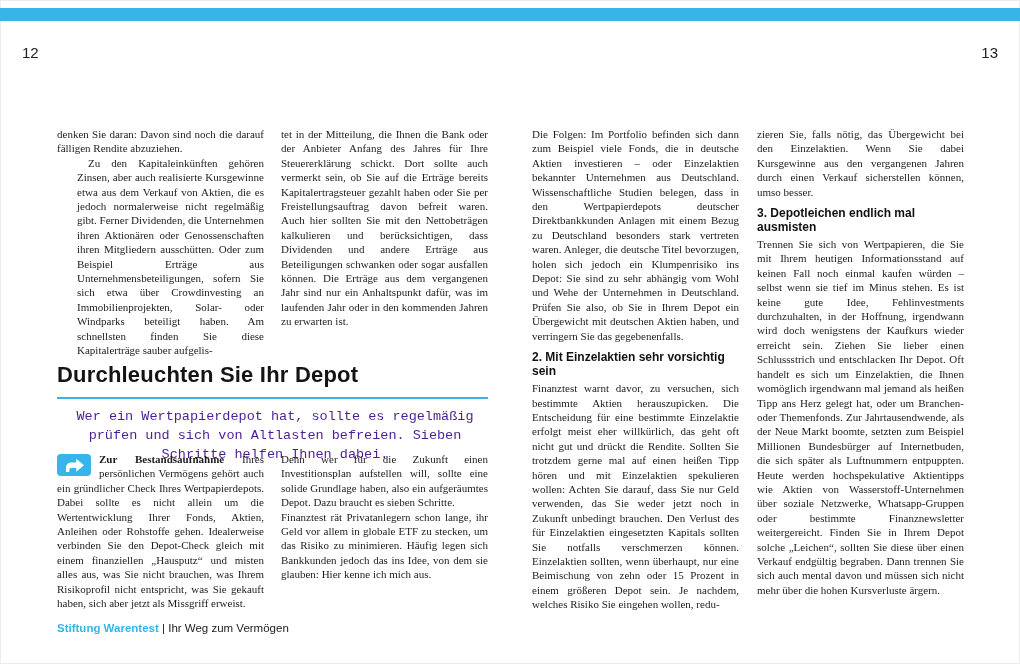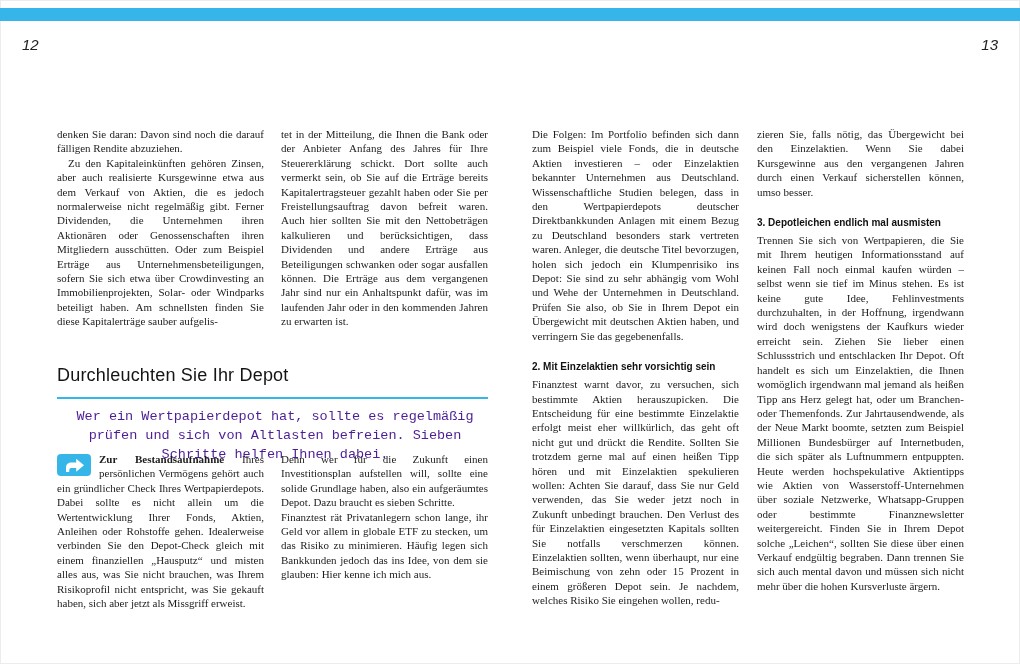--- a/index.html
+++ b/index.html
@@ -12,47 +12,47 @@
   }
   .canvas {
     position:relative; width:1020px; height:664px; background:#ffffff;
     box-shadow: inset 0 0 0 1px #ececec;
   }
   .topbar {
     position:absolute; top:8px; left:0; width:1020px; height:13px;
     background: var(--accent, #36b6e8);
   }
   .pagenum {
-    position:absolute; top:36px;
+    position:absolute; top:44px;
     font-family:"Liberation Sans", sans-serif;
-    font-size:15px; color:#222;font-style:italic;
+    font-size:15px; color:#222;
   }
   .pagenum.pn-left { left:22px; }
   .pagenum.pn-right { right:22px; }
 
   .col {
     position:absolute; width:207px;
     font-size:11px; line-height:14.4px;
     text-align:justify;
     hyphens:auto; -webkit-hyphens:auto;
   }
   .col p { text-align:justify; }
-  .col p.indent { text-indent:11px; }
+  .col p.indent { text-indent:11px;margin-left:20px; }
   .lead { font-weight:bold; }
 
   .step-title {
     font-family:"Liberation Sans", sans-serif;
-    font-weight:bold; font-size:10px; line-height:14px;
-    margin:17px 0 3px 0; text-align:left; color:#111;
+    font-weight:bold; font-size:12px; line-height:14px;
+    margin:7px 0 3px 0; text-align:left; color:#111;
   }
 
   .headline {
     position:absolute; left:57px; top:360px; width:431px;
     font-family:"Liberation Sans", sans-serif;
-    font-weight:normal; font-size:18px; line-height:30px;
+    font-weight:bold; font-size:22px; line-height:30px;
     letter-spacing:0.2px; color:#141414;
   }
   .rule {
     position:absolute; left:57px; top:397px; width:431px; height:2px;
     background: var(--accent, #36b6e8);
   }
   .standfirst {
     position:absolute; left:57px; top:407px; width:436px;
     font-family:Liberation Mono, monospace;
     font-size:13.5px; line-height:19px; color:#4c1d95; text-align:center;
@@ -117,14 +117,18 @@
     <h3 class="step-title">2. Mit Einzelaktien sehr vorsichtig sein</h3>
     <p>Finanztest warnt davor, zu versuchen, sich bestimmte Aktien herauszupicken. Die Entscheidung für eine bestimmte Einzelaktie erfolgt meist eher willkürlich, das geht oft nicht gut und drückt die Rendite. Sollten Sie trotzdem gerne mal auf einen heißen Tipp hören und mit Einzelaktien spekulieren wollen: Achten Sie darauf, dass Sie nur Geld verwenden, das Sie weder jetzt noch in Zukunft unbedingt brauchen. Den Verlust des für Einzelaktien eingesetzten Kapitals sollten Sie notfalls verschmerzen können. Einzelaktien sollten, wenn überhaupt, nur eine Beimischung von zehn oder 15 Prozent in einem größeren Depot sein. Je nachdem, welches Risiko Sie eingehen wollen, redu-</p>
   </div>
 
   <div class="col" style="left:757px; top:127px;">
     <p>zieren Sie, falls nötig, das Übergewicht bei den Einzelaktien. Wenn Sie dabei Kursgewinne aus den vergangenen Jahren durch einen Verkauf sicherstellen können, umso besser.</p>
     <h3 class="step-title">3. Depotleichen endlich mal ausmisten</h3>
     <p>Trennen Sie sich von Wertpapieren, die Sie mit Ihrem heutigen Informationsstand auf keinen Fall noch einmal kaufen würden – selbst wenn sie tief im Minus stehen. Es ist keine gute Idee, Fehlinvestments durchzuhalten, in der Hoffnung, irgendwann wird doch wenigstens der Kaufkurs wieder erreicht sein. Ziehen Sie lieber einen Schlussstrich und entschlacken Ihr Depot. Oft handelt es sich um Einzelaktien, die Ihnen womöglich irgendwann mal jemand als heißen Tipp ans Herz gelegt hat, oder um Branchen- oder Themenfonds. Zur Jahrtausendwende, als der Neue Markt boomte, setzten zum Beispiel Millionen Bundesbürger auf Internetbuden, die sich später als Luftnummern entpuppten. Heute werden hochspekulative Aktientipps wie Aktien von Wasserstoff-Unternehmen über soziale Netzwerke, Whatsapp-Gruppen oder bestimmte Finanznewsletter weitergereicht. Finden Sie in Ihrem Depot solche „Leichen“, sollten Sie diese über einen Verkauf endgültig begraben. Dann trennen Sie sich auch mental davon und müssen sich nicht mehr über die hohen Kursverluste ärgern.</p>
   </div>
 
+  <div class="footer">
+    <span class="brand">Stiftung Warentest</span>
+    <span>| Ihr Weg zum Vermögen</span>
+  </div>
 
 </div>
 
 </body></html>

